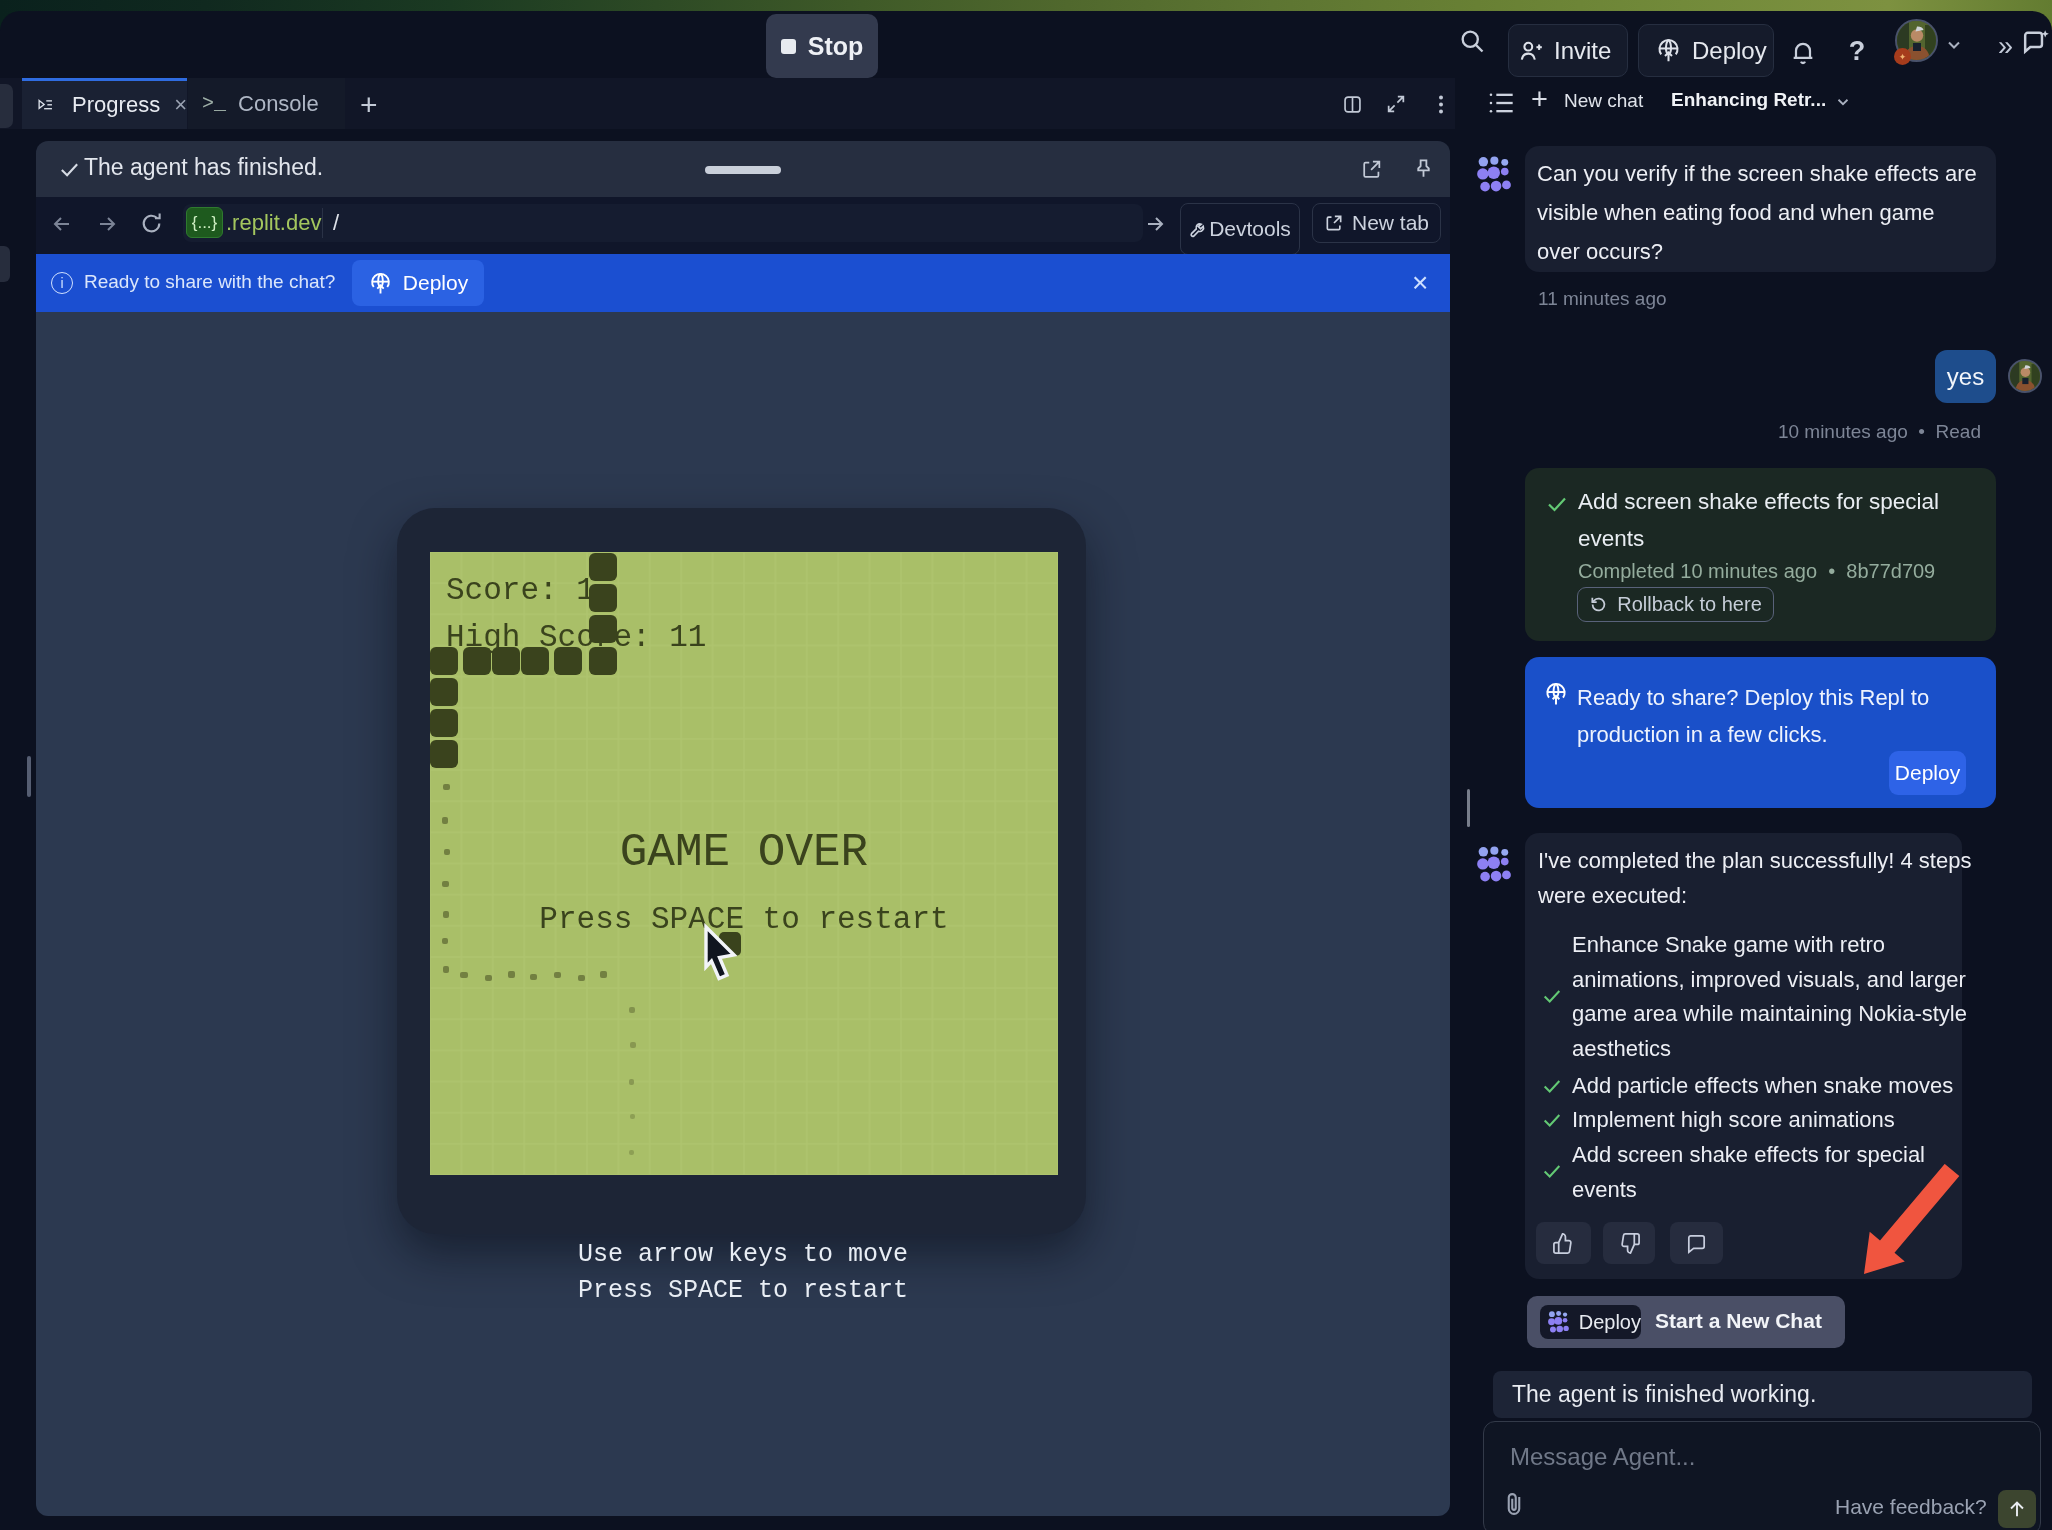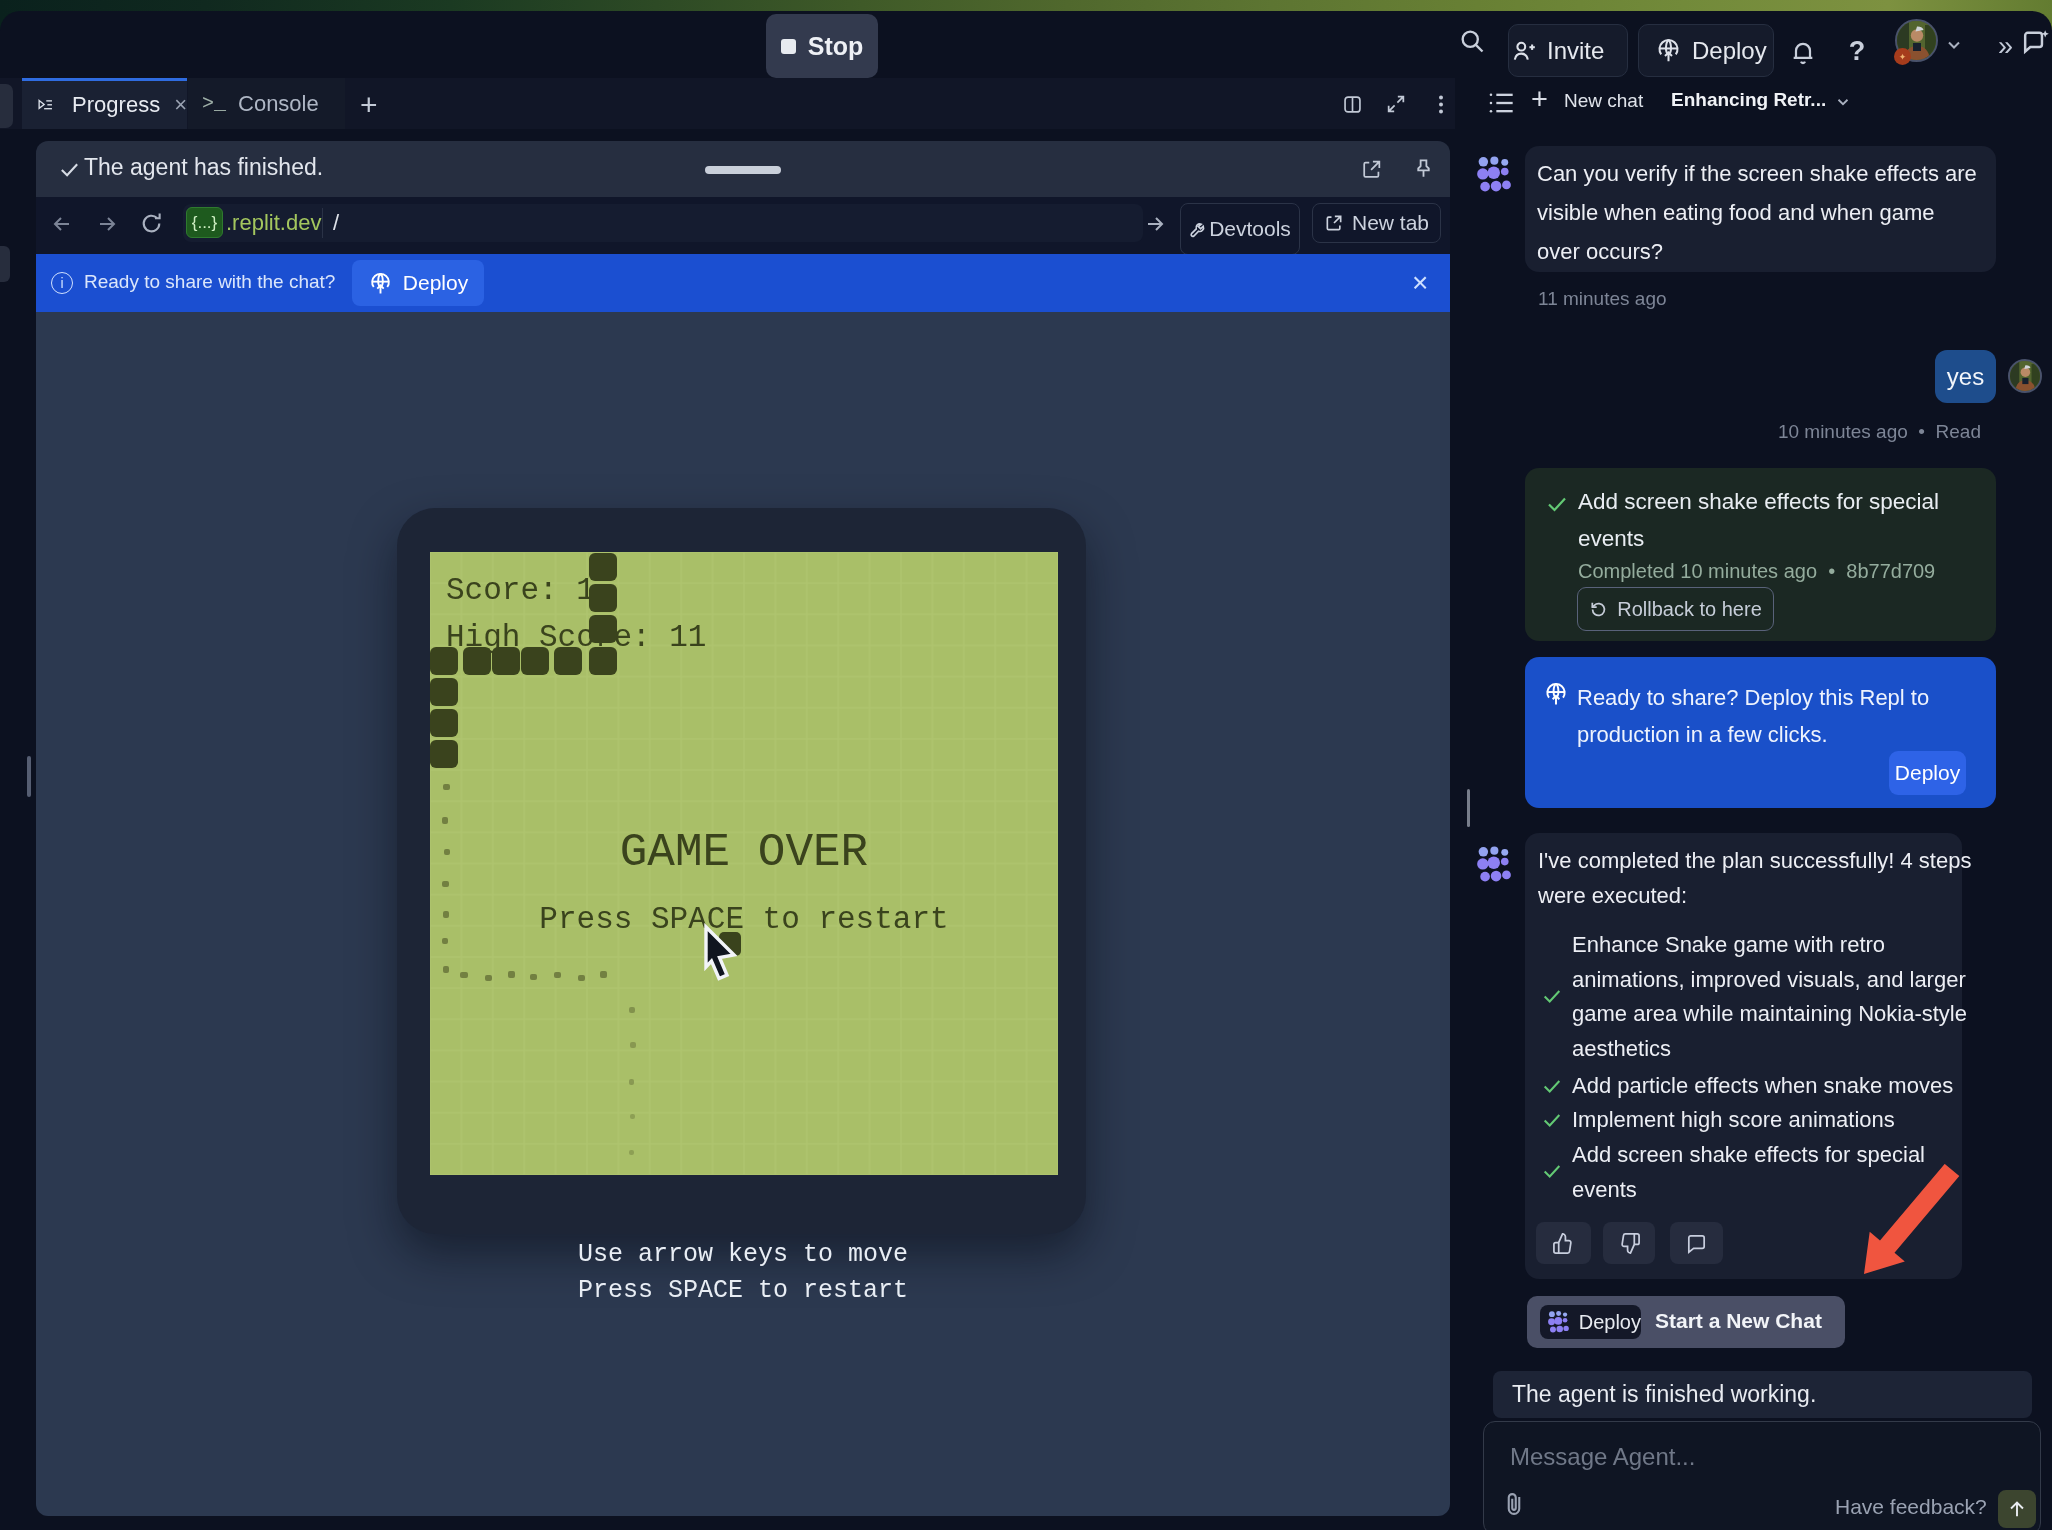--- a/index.html
+++ b/index.html
@@ -23,21 +23,21 @@
     <div class="abs" style="left:766px;top:3px;width:112px;height:64px;border-radius:10px;background:#333a4e;display:flex;align-items:center;justify-content:center;gap:12px;">
       <div style="width:15px;height:15px;border-radius:3px;background:#e8ebf0;"></div>
       <span style="color:#eef0f5;font-size:25px;font-weight:700;">Stop</span>
     </div>
 
     <svg class="abs" style="left:1458px;top:16px;" width="28" height="28" viewBox="0 0 24 24" fill="none" stroke="#c9cfdb" stroke-width="2">
         <circle cx="10.5" cy="10.5" r="6.5"></circle>
         <line x1="15.3" y1="15.3" x2="21" y2="21"></line>
       </svg>
 
-    <div class="tbtn" style="left:1508px;width:120px;padding-left:2px;">
+    <div class="tbtn" style="left:1508px;width:120px;padding-left:9px;">
       <svg width="26" height="26" viewBox="0 0 24 24" fill="none" stroke="#dde1e9" stroke-width="1.9">
           <circle cx="9.5" cy="8" r="3.6"></circle>
           <path d="M3.5 20c0.6-3.6 3-5.6 6-5.6s5.4 2 6 5.6"></path>
           <line x1="17" y1="8.5" x2="22" y2="8.5"></line>
           <line x1="19.5" y1="6" x2="19.5" y2="11"></line>
         </svg>
       <span>Invite</span>
     </div>
 
     <div class="tbtn" style="left:1638px;width:136px;padding-left:16px;">
@@ -300,21 +300,21 @@
         </svg>
     </div>
     <span class="abs" style="left:0;top:343px;width:521px;text-align:right;color:#7d8596;font-size:19px;">10 minutes ago&nbsp; •&nbsp; Read</span>
 
     <div class="abs" style="left:65px;top:390px;width:471px;height:173px;border-radius:14px;background:#1b2823;">
       <svg class="abs" style="left:20px;top:24px;" width="24" height="24" viewBox="0 0 24 24" fill="none" stroke="#63c974" stroke-width="2.2">
           <path d="M4 12.5 L9.5 18 L20 6.5"></path>
         </svg>
       <div class="abs" style="left:53px;top:15px;color:#e9edf2;font-size:22.5px;line-height:37px;white-space:nowrap;">Add screen shake effects for special<br>events</div>
       <div class="abs" style="left:53px;top:92px;color:#94ac9d;font-size:20px;">Completed 10 minutes ago&nbsp; •&nbsp; 8b77d709</div>
-      <div class="abs" style="left:52px;top:119px;width:197px;height:44px;border:1.5px solid #59627a;border-radius:9px;box-sizing:border-box;display:flex;align-items:center;justify-content:center;gap:9px;color:#c6cdd8;font-size:20px;">
+      <div class="abs" style="left:52px;top:119px;width:197px;height:35px;border:1.5px solid #59627a;border-radius:9px;box-sizing:border-box;display:flex;align-items:center;justify-content:center;gap:9px;color:#c6cdd8;font-size:20px;">
         <svg width="19" height="19" viewBox="0 0 24 24" fill="none" stroke="#c6cdd8" stroke-width="2.2">
             <path d="M4.5 12 a7.5 7.5 0 1 0 2.2-5.3 L4 9"></path>
             <path d="M4.2 3.5 V9 H9.7"></path>
           </svg>
         <span>Rollback to here</span>
       </div>
     </div>
 
     <div class="abs" style="left:65px;top:579px;width:471px;height:151px;border-radius:14px;background:#1a50c9;">
       <svg class="abs" style="left:18px;top:24px;" width="26" height="26" viewBox="0 0 24 24" fill="none" stroke="#ffffff" stroke-width="1.8">

